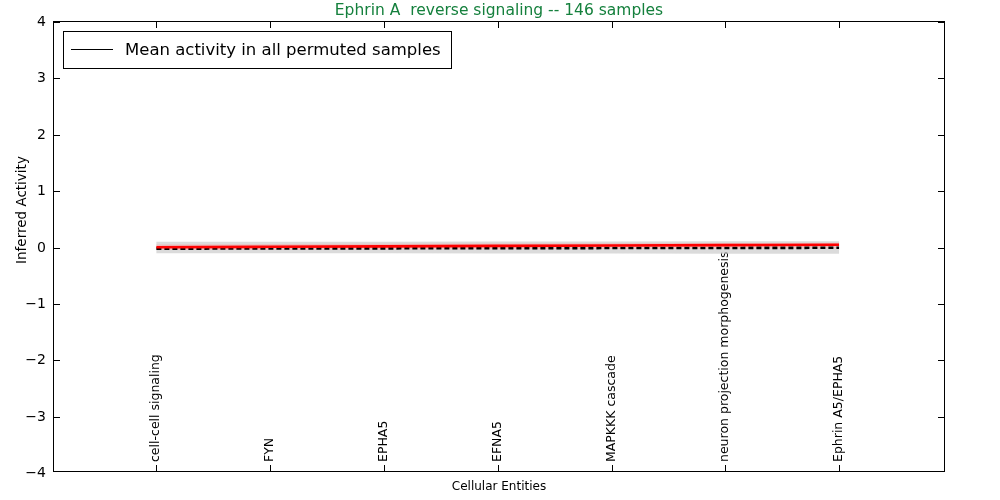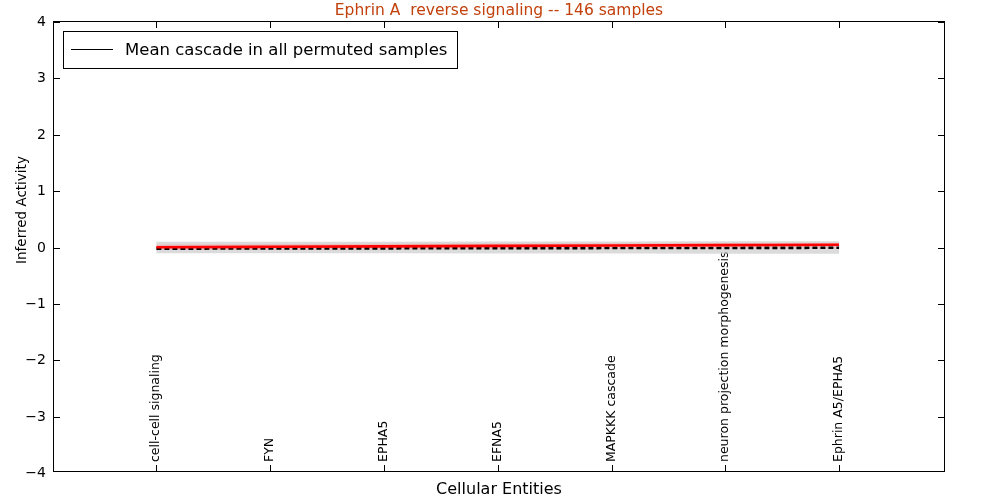--- a/index.html
+++ b/index.html
@@ -22,21 +22,21 @@
     background: #ffffff;
   }
   
   #chart-title {
     position: absolute;
     left: 53px;
     top: 1px;
     width: 892px;
     text-align: center;
     font-size: 15.5px;
-    color: #c2410c;
+    color: #15803d;
     line-height: 19px;
     white-space: pre;
   }
   
   #plot-frame {
     position: absolute;
     left: 53px;
     top: 21px;
     width: 892px;
     height: 451px;
@@ -81,21 +81,21 @@
     height: 0;
     border-top: 1.2px solid #000000;
   }
   
   #x-axis-label {
     position: absolute;
     left: 53px;
     top: 479px;
     width: 892px;
     text-align: center;
-    font-size: 16px;
+    font-size: 12px;
     color: #000000;
   }
   .xtick-mark-bottom {
     position: absolute;
     bottom: 0px;
     height: 6px;
     width: 0;
     border-left: 1.2px solid #000000;
   }
   .xtick-mark-top {
@@ -225,18 +225,18 @@
         </g>
       <g id="line-group">
           <polyline points="102.40,226.63 216.17,226.51 329.95,226.35 443.72,226.18 557.50,226.06 671.28,225.95 785.05,225.78" fill="none" stroke="#000000" stroke-width="2.6" stroke-dasharray="5,3"></polyline>
           <polyline points="102.40,225.22 216.17,224.82 329.95,224.37 443.72,223.92 557.50,223.53 671.28,223.13 785.05,222.68" fill="none" stroke="#ff0000" stroke-width="2.6"></polyline>
         </g>
     </svg>
 
     <div id="legend">
       <div class="legend-row">
         <span class="legend-swatch black"></span>
-        <span class="legend-text">Mean cascade in all permuted samples</span>
+        <span class="legend-text">Mean activity in all permuted samples</span>
       </div>
     </div>
 
   </div>
 </div>
 
 </body></html>

